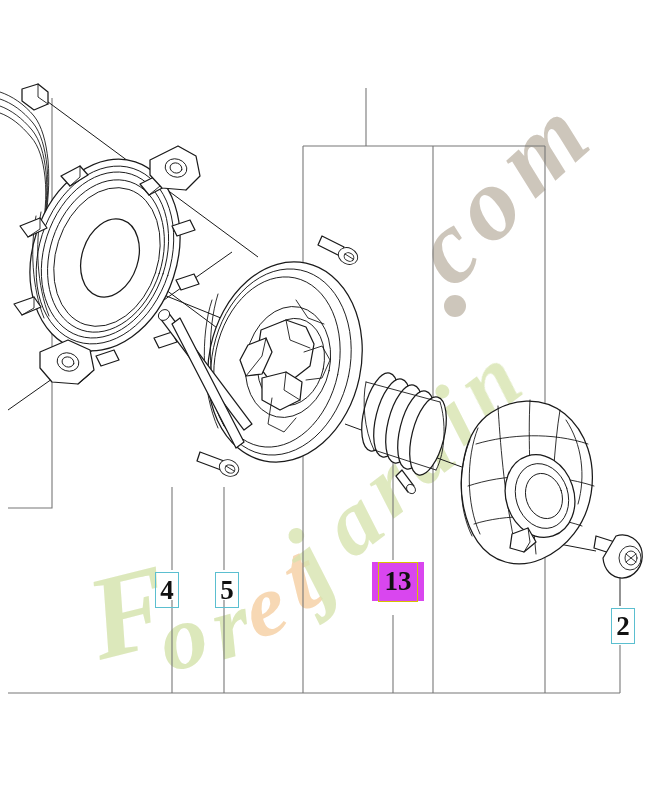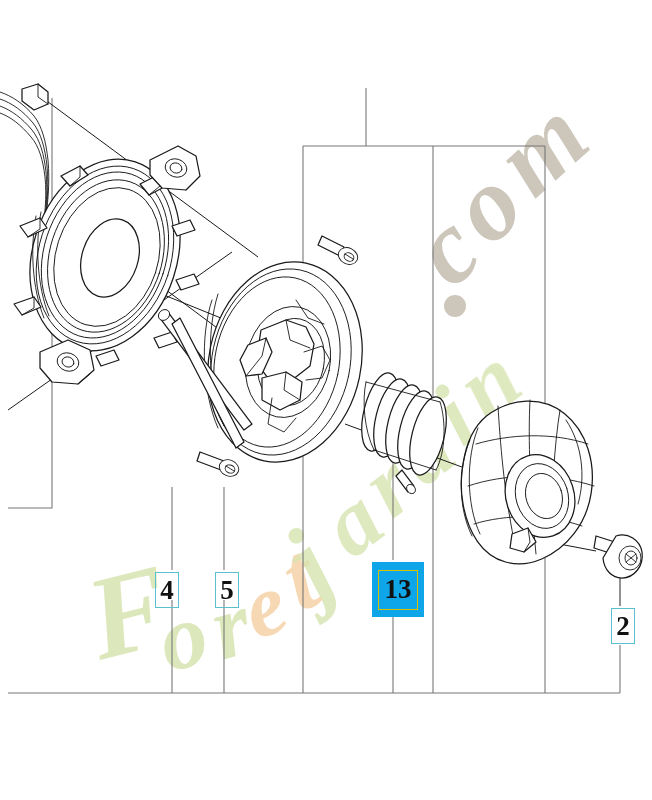--- a/index.html
+++ b/index.html
@@ -41,24 +41,24 @@
     line-height: 1;
   }
   .callout.plain {
     border: 1px solid #5bbfd0;
     background: transparent;
     font-size: 27px;
     width: 22px;
     height: 34px;
   }
   .callout.hl {
-    background: #0ea5e9;
+    background: #d946ef;
     font-size: 27px;
     width: 52px;
-    height: 55px;
+    height: 39px;
   }
   .callout.hl .inner {
     border: 1px solid #d8c200;
     width: 38px;
     height: 38px;
     display: flex;
     align-items: center;
     justify-content: center;
   }
 </style>

